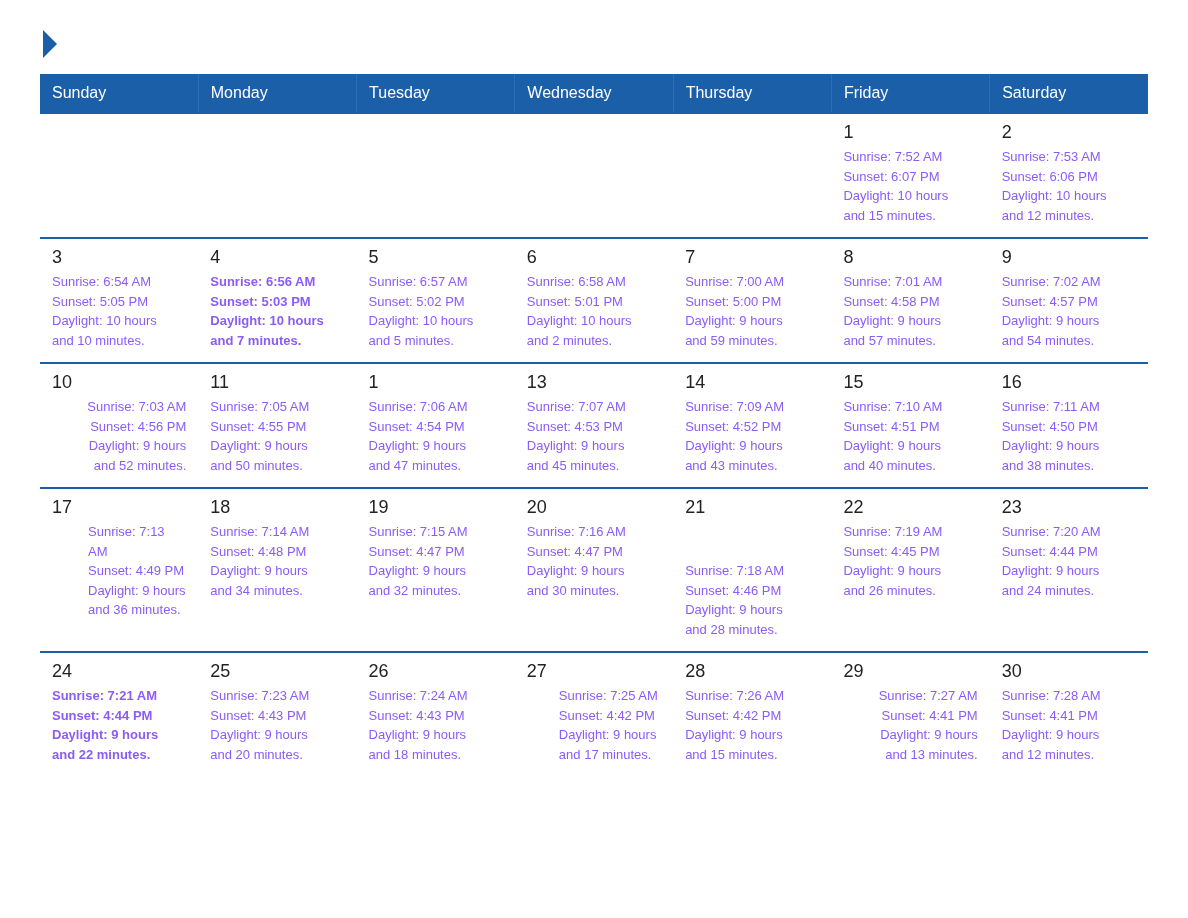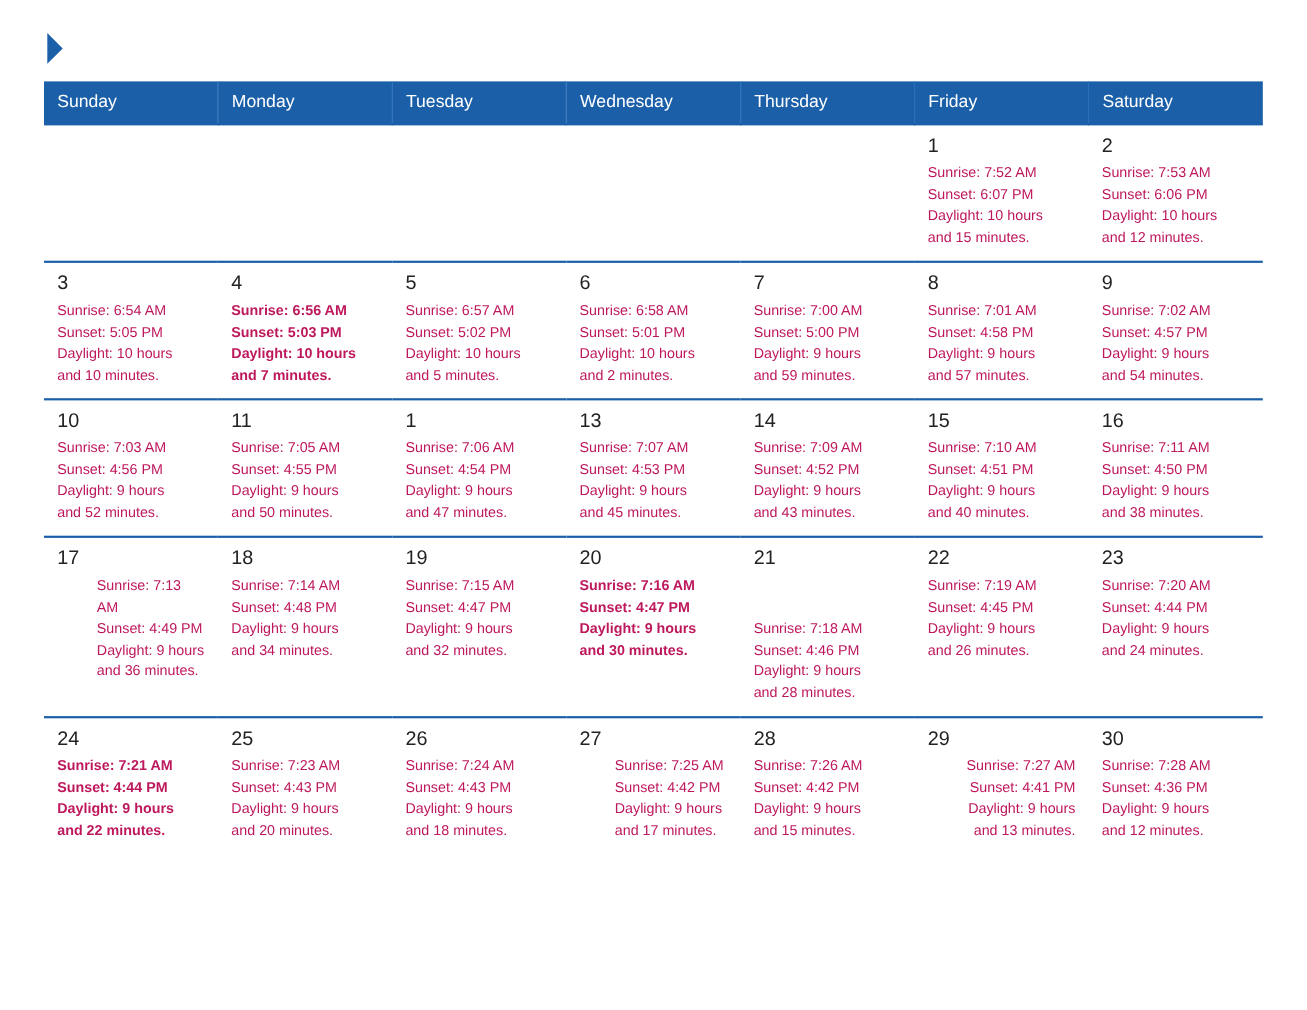--- a/index.html
+++ b/index.html
@@ -92,21 +92,21 @@
     }
     .day-number {
       font-size: 18px;
       font-weight: normal;
       color: #222;
       margin-bottom: 4px;
       display: block;
     }
     .day-info {
       font-size: 13px;
-      color: #be185d;
+      color: #8b5cf6;
       line-height: 1.5;
     }
     .empty-cell {
       background: #fff;
     }
   </style>
 </head>
 <body>
 
 <div class="header">
@@ -204,21 +204,21 @@
           <span class="day-number">9</span>
           <div class="day-info" style="white-space: pre-line;">Sunrise: 7:02 AM
 Sunset: 4:57 PM
 Daylight: 9 hours
 and 54 minutes.</div>
         </td>
       </tr>
       <tr>
         <td>
           <span class="day-number">10</span>
-          <div class="day-info" style="white-space: pre-line;">Sunrise: 7:03 AM
+          <div class="day-info" style="white-space: pre-line; text-align: right;">Sunrise: 7:03 AM
 Sunset: 4:56 PM
 Daylight: 9 hours
 and 52 minutes.</div>
         </td>
         <td>
           <span class="day-number">11</span>
           <div class="day-info" style="white-space: pre-line;">Sunrise: 7:05 AM
 Sunset: 4:55 PM
 Daylight: 9 hours
 and 50 minutes.</div>
@@ -276,21 +276,21 @@
         </td>
         <td>
           <span class="day-number">19</span>
           <div class="day-info" style="white-space: pre-line;">Sunrise: 7:15 AM
 Sunset: 4:47 PM
 Daylight: 9 hours
 and 32 minutes.</div>
         </td>
         <td>
           <span class="day-number">20</span>
-          <div class="day-info" style="white-space: pre-line; font-weight: bold;">Sunrise: 7:16 AM
+          <div class="day-info" style="white-space: pre-line;">Sunrise: 7:16 AM
 Sunset: 4:47 PM
 Daylight: 9 hours
 and 30 minutes.</div>
         </td>
         <td>
           <span class="day-number">21</span>
           <div class="day-info" style="white-space: pre-line; margin-top: 43px;">Sunrise: 7:18 AM
 Sunset: 4:46 PM
 Daylight: 9 hours
 and 28 minutes.</div>
@@ -349,19 +349,19 @@
         <td>
           <span class="day-number">29</span>
           <div class="day-info" style="white-space: pre-line; text-align: right;">Sunrise: 7:27 AM
 Sunset: 4:41 PM
 Daylight: 9 hours
 and 13 minutes.</div>
         </td>
         <td>
           <span class="day-number">30</span>
           <div class="day-info" style="white-space: pre-line;">Sunrise: 7:28 AM
-Sunset: 4:36 PM
+Sunset: 4:41 PM
 Daylight: 9 hours
 and 12 minutes.</div>
         </td>
       </tr>
     </tbody>
 </table>
 
 </body></html>

